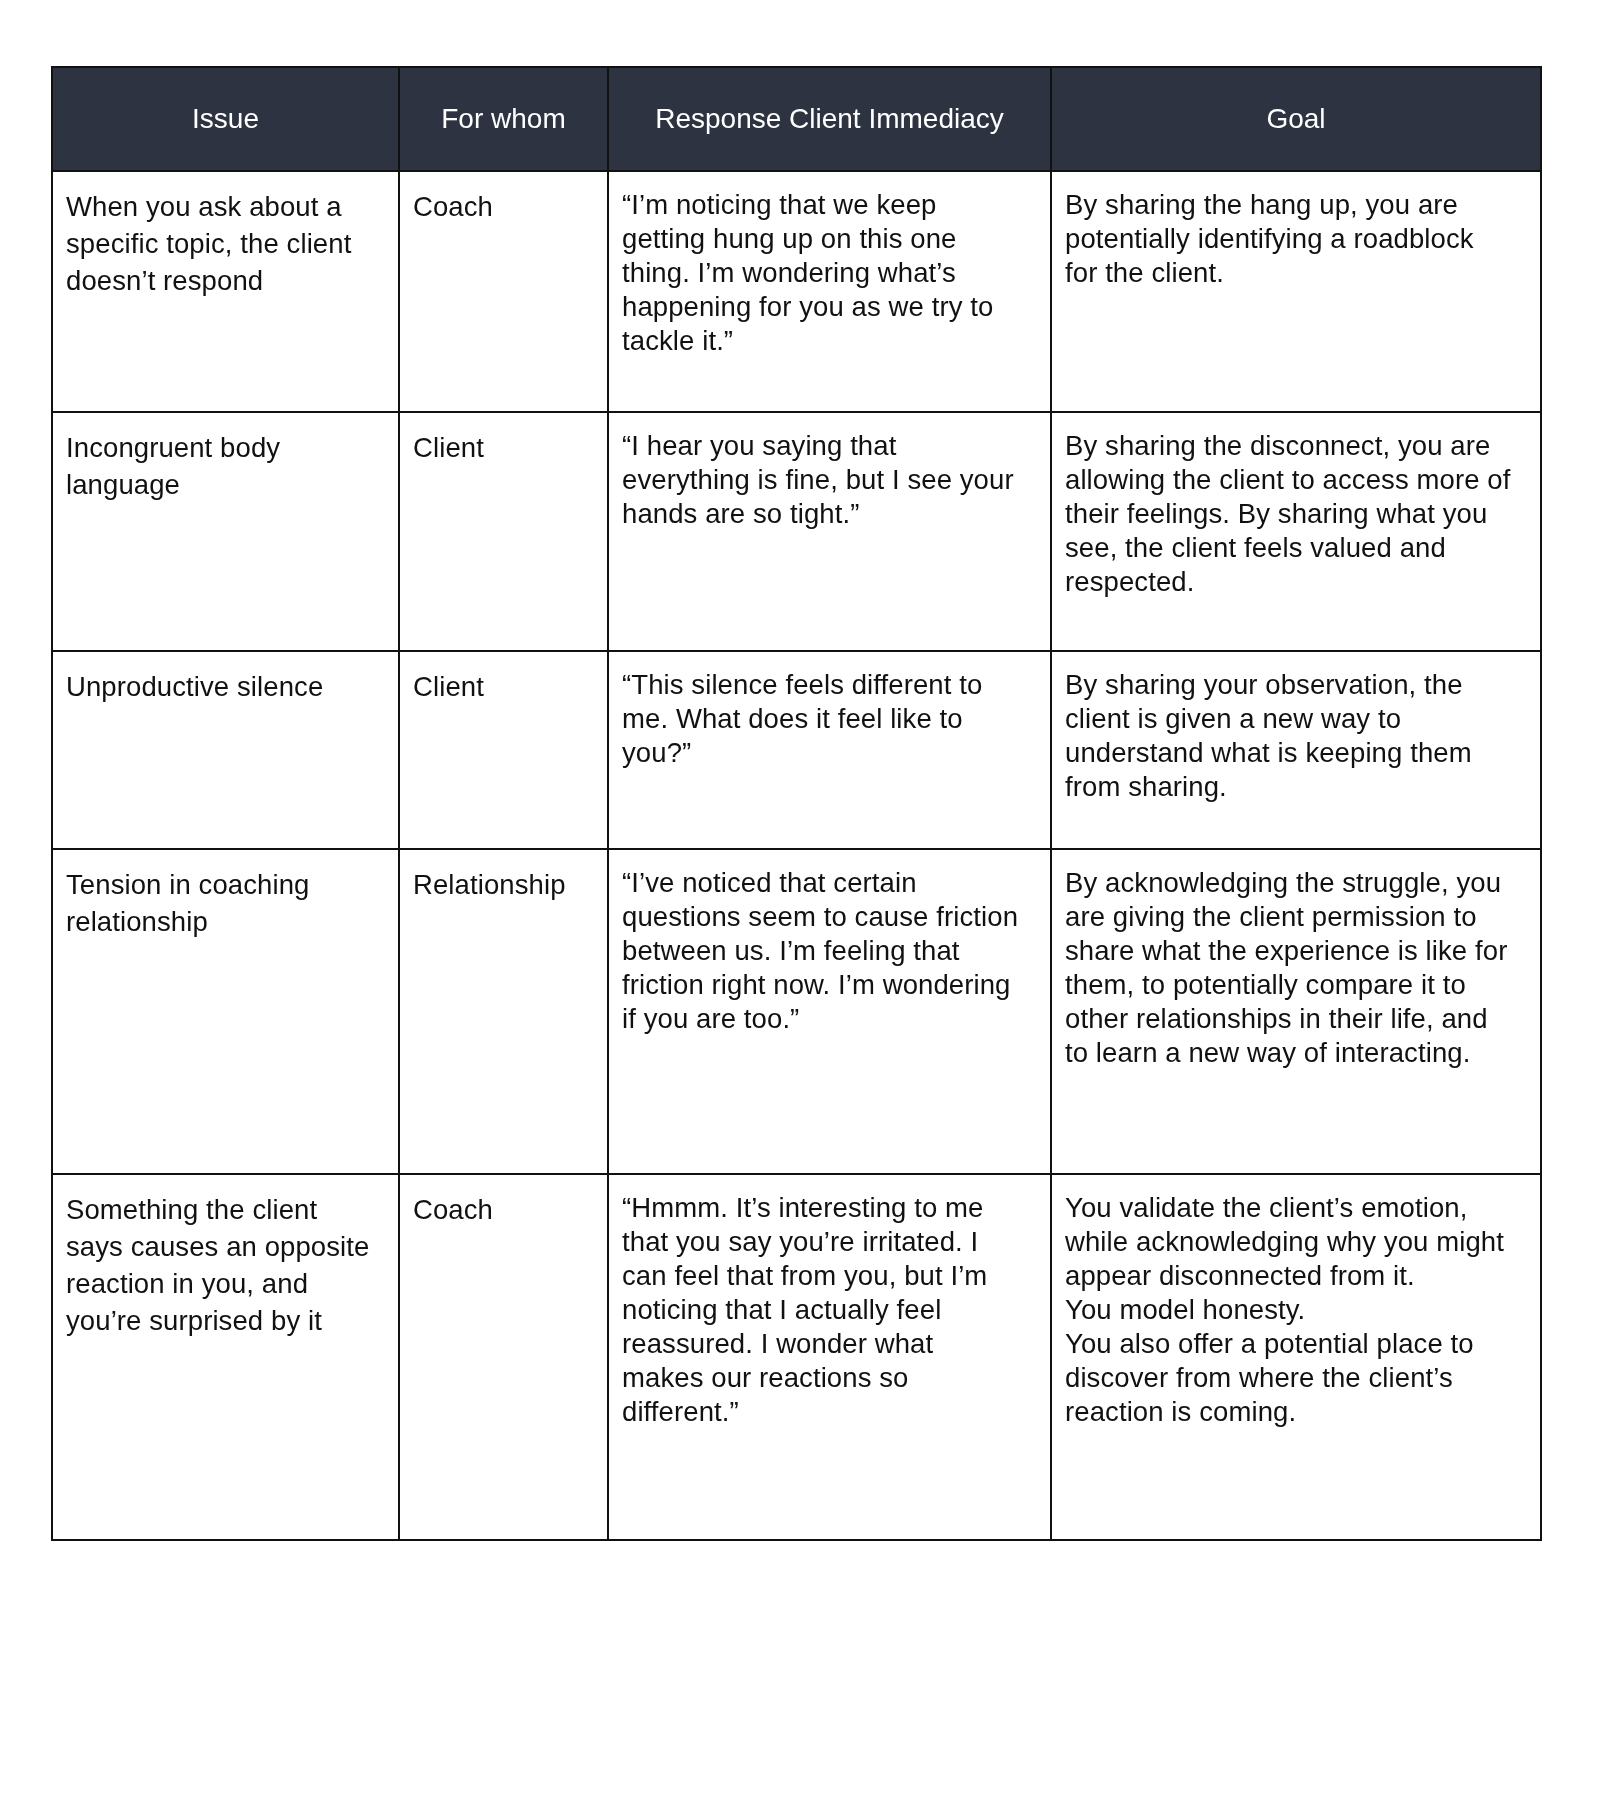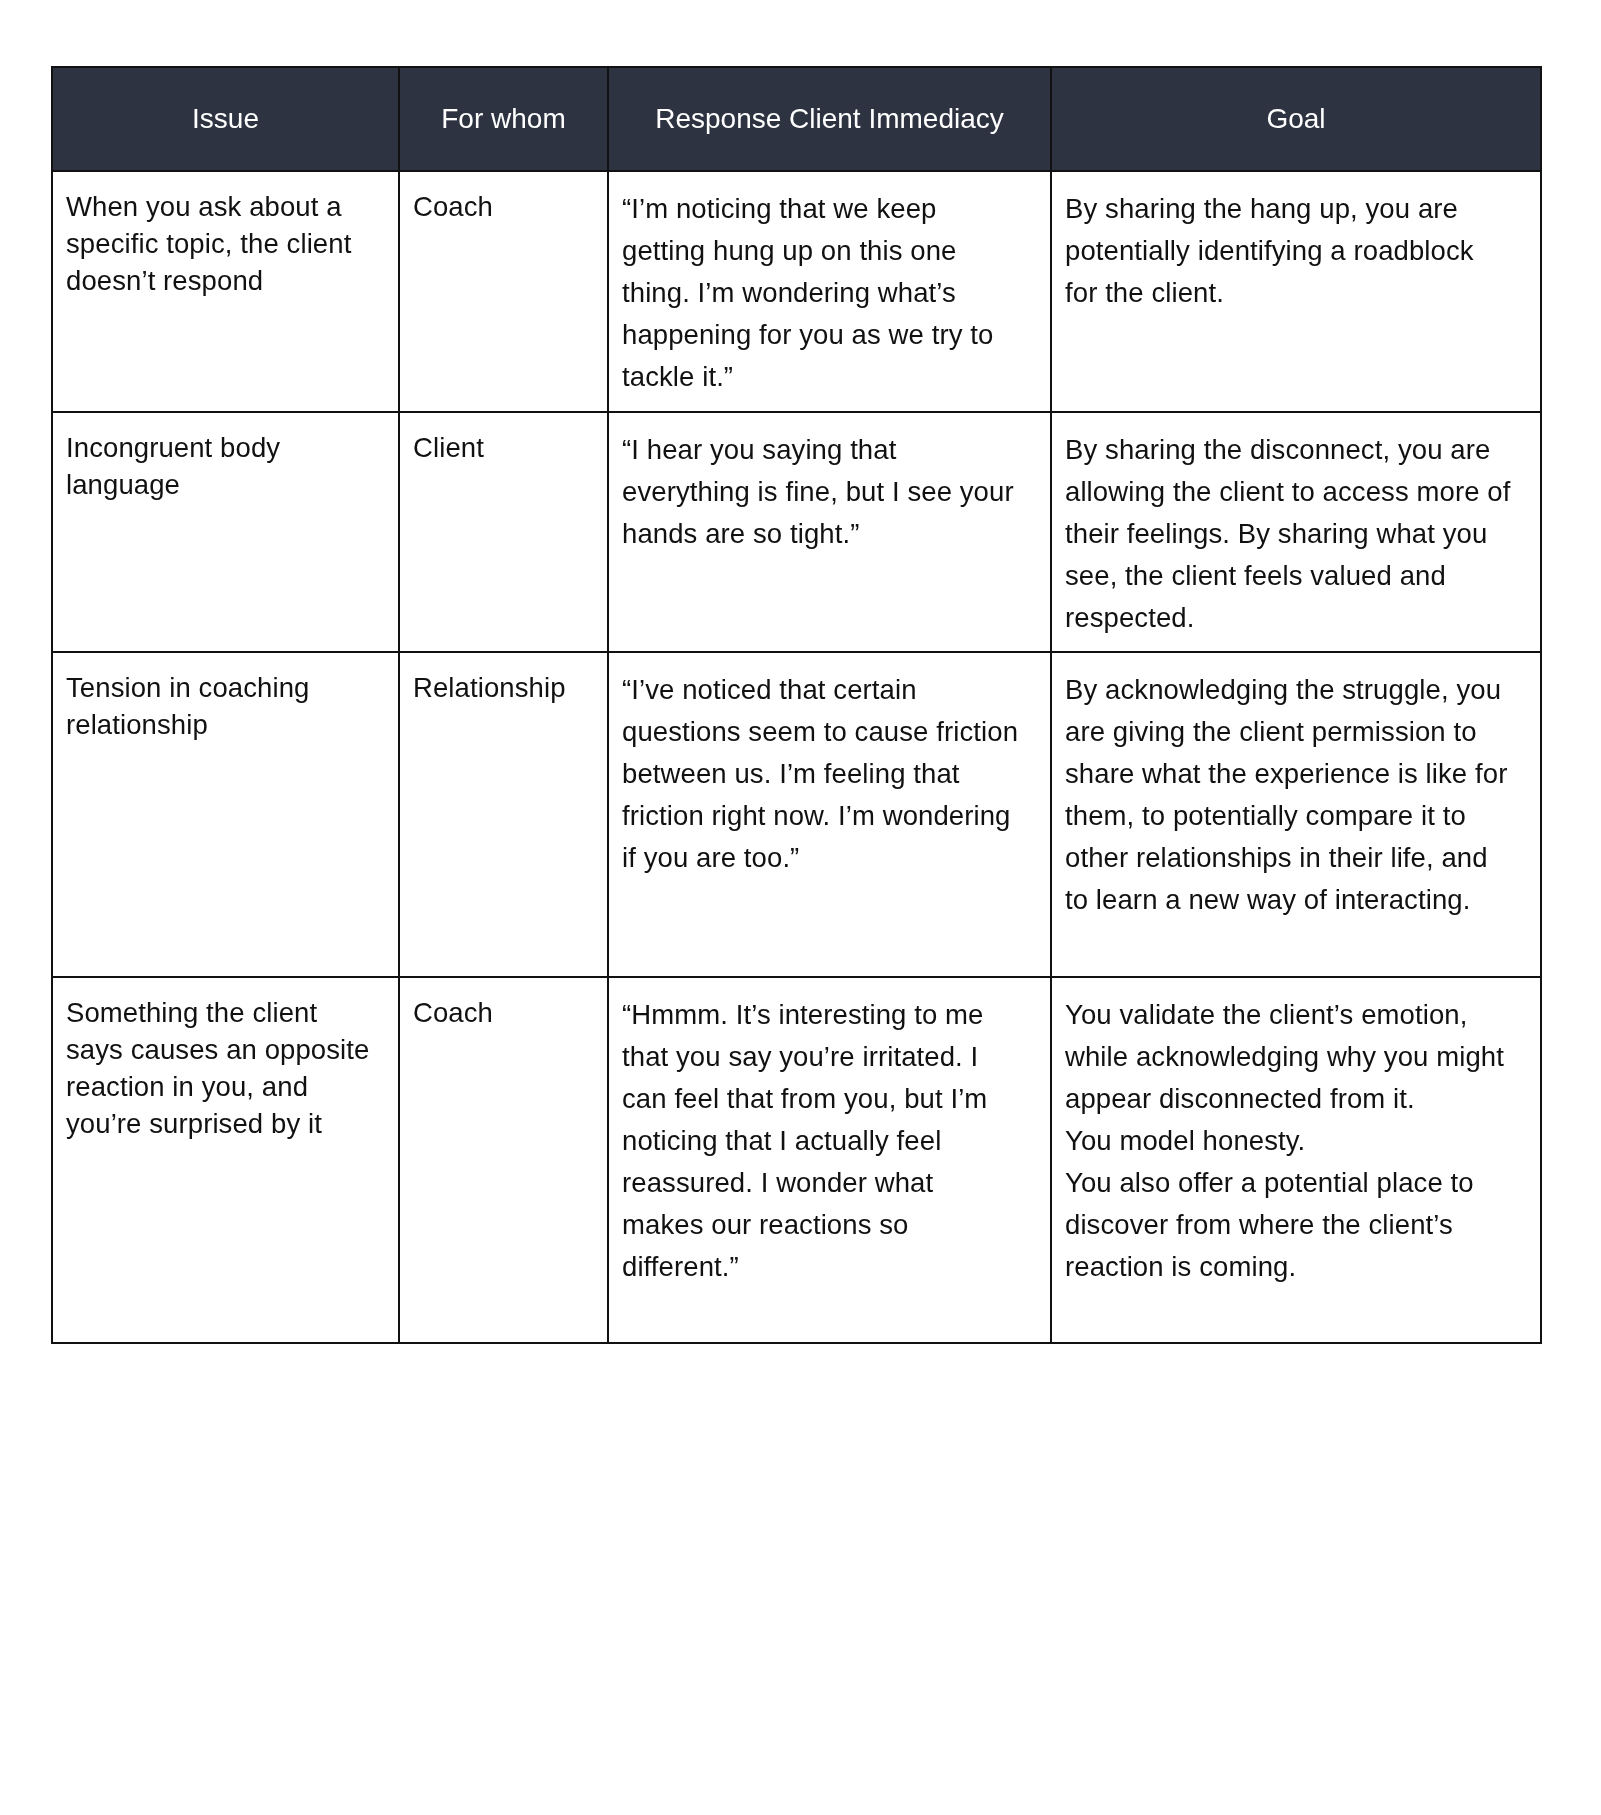--- a/index.html
+++ b/index.html
@@ -46,21 +46,21 @@
     border-color: #111111;
   }
   table.immediacy tbody td {
     font-size: 27.5px;
     padding: 16px 28px 12px 13px;
     letter-spacing: 0.1px;
   }
   td.cell-issue { line-height: 37px; }
   td.cell-whom  { line-height: 37px; }
   td.cell-response,
-  td.cell-goal  { line-height: 42px; white-space: pre-line; }
+  td.cell-goal  { line-height: 34px; white-space: pre-line; }
 
   tr.row-0 td { height: 211px; }
   tr.row-1 td { height: 209px; }
   tr.row-2 td { height: 168px; }
   tr.row-3 td { height: 295px; }
   tr.row-4 td { height: 210px; }
   tr.row-5 td { height: 336px; }
 </style>
 </head>
 <body>
@@ -86,20 +86,26 @@
       <td class="cell-whom">Coach</td>
       <td class="cell-response">“I’m noticing that we keep getting hung up on this one thing. I’m wondering what’s happening for you as we try to tackle it.”</td>
       <td class="cell-goal">By sharing the hang up, you are potentially identifying a roadblock for the client.</td>
     </tr>
     <tr class="row-1">
       <td class="cell-issue">Incongruent body language</td>
       <td class="cell-whom">Client</td>
       <td class="cell-response">“I hear you saying that everything is fine, but I see your hands are so tight.”</td>
       <td class="cell-goal">By sharing the disconnect, you are allowing the client to access more of their feelings. By sharing what you see, the client feels valued and respected.</td>
     </tr>
+    <tr class="row-2">
+      <td class="cell-issue">Unproductive silence</td>
+      <td class="cell-whom">Client</td>
+      <td class="cell-response">“This silence feels different to me. What does it feel like to you?”</td>
+      <td class="cell-goal">By sharing your observation, the client is given a new way to understand what is keeping them from sharing.</td>
+    </tr>
     <tr class="row-3">
       <td class="cell-issue">Tension in coaching relationship</td>
       <td class="cell-whom">Relationship</td>
       <td class="cell-response">“I’ve noticed that certain questions seem to cause friction between us. I’m feeling that friction right now. I’m wondering if you are too.”</td>
       <td class="cell-goal">By acknowledging the struggle, you are giving the client permission to share what the experience is like for them, to potentially compare it to other relationships in their life, and to learn a new way of interacting.</td>
     </tr>
     <tr class="row-5">
       <td class="cell-issue">Something the client says causes an opposite reaction in you, and you’re surprised by it</td>
       <td class="cell-whom">Coach</td>
       <td class="cell-response">“Hmmm. It’s interesting to me that you say you’re irritated. I can feel that from you, but I’m noticing that I actually feel reassured. I wonder what makes our reactions so different.”</td>

